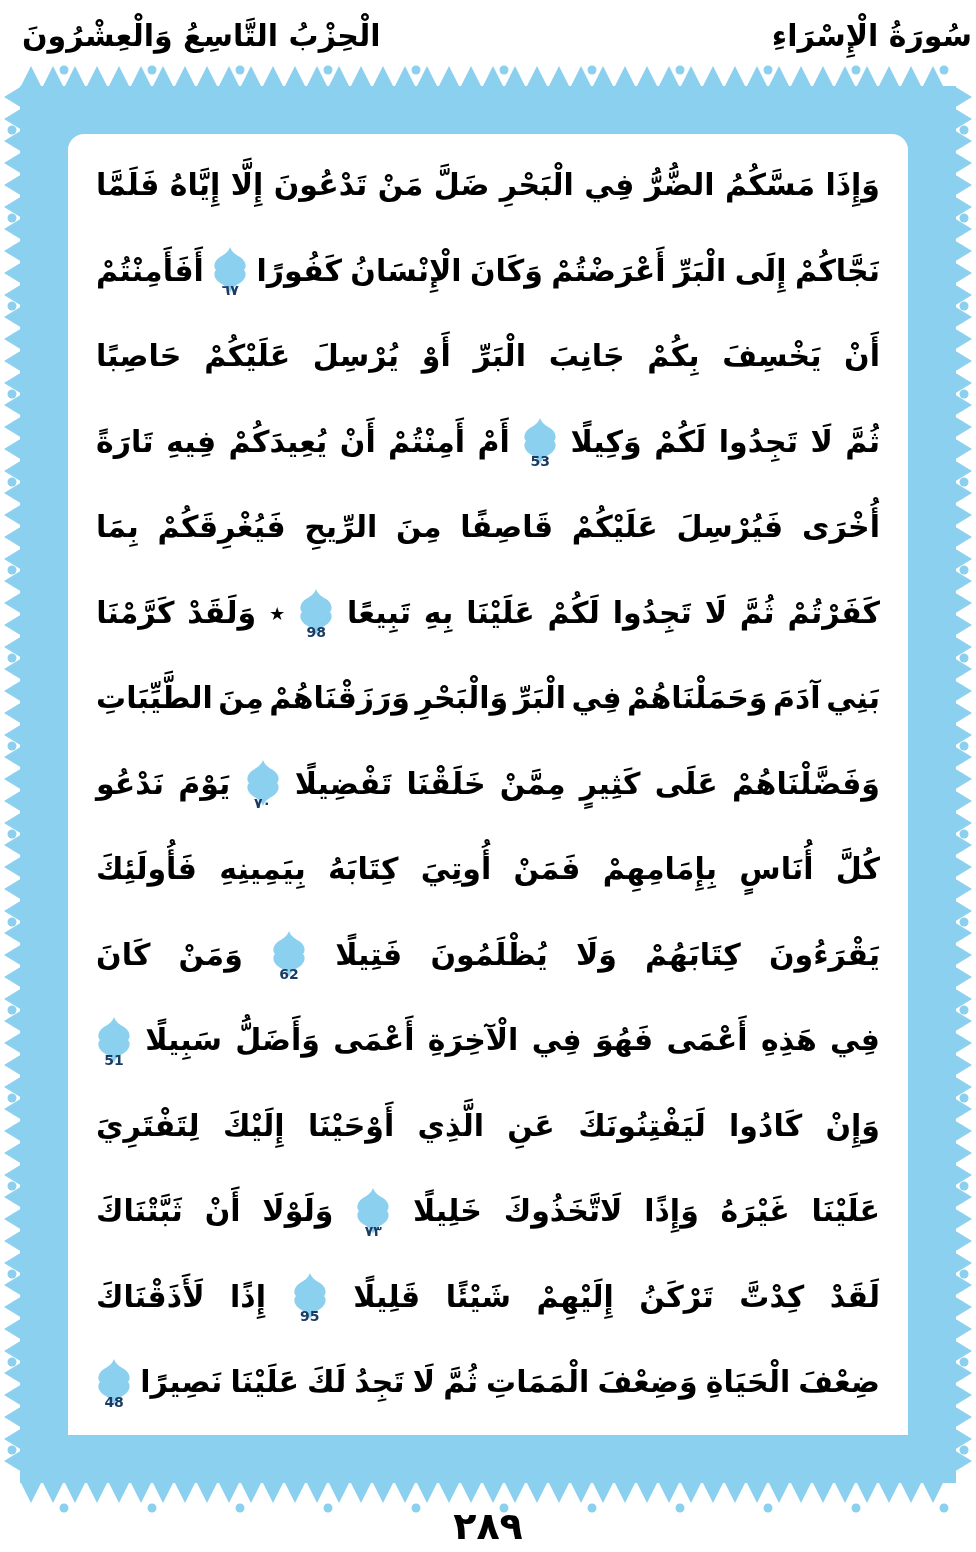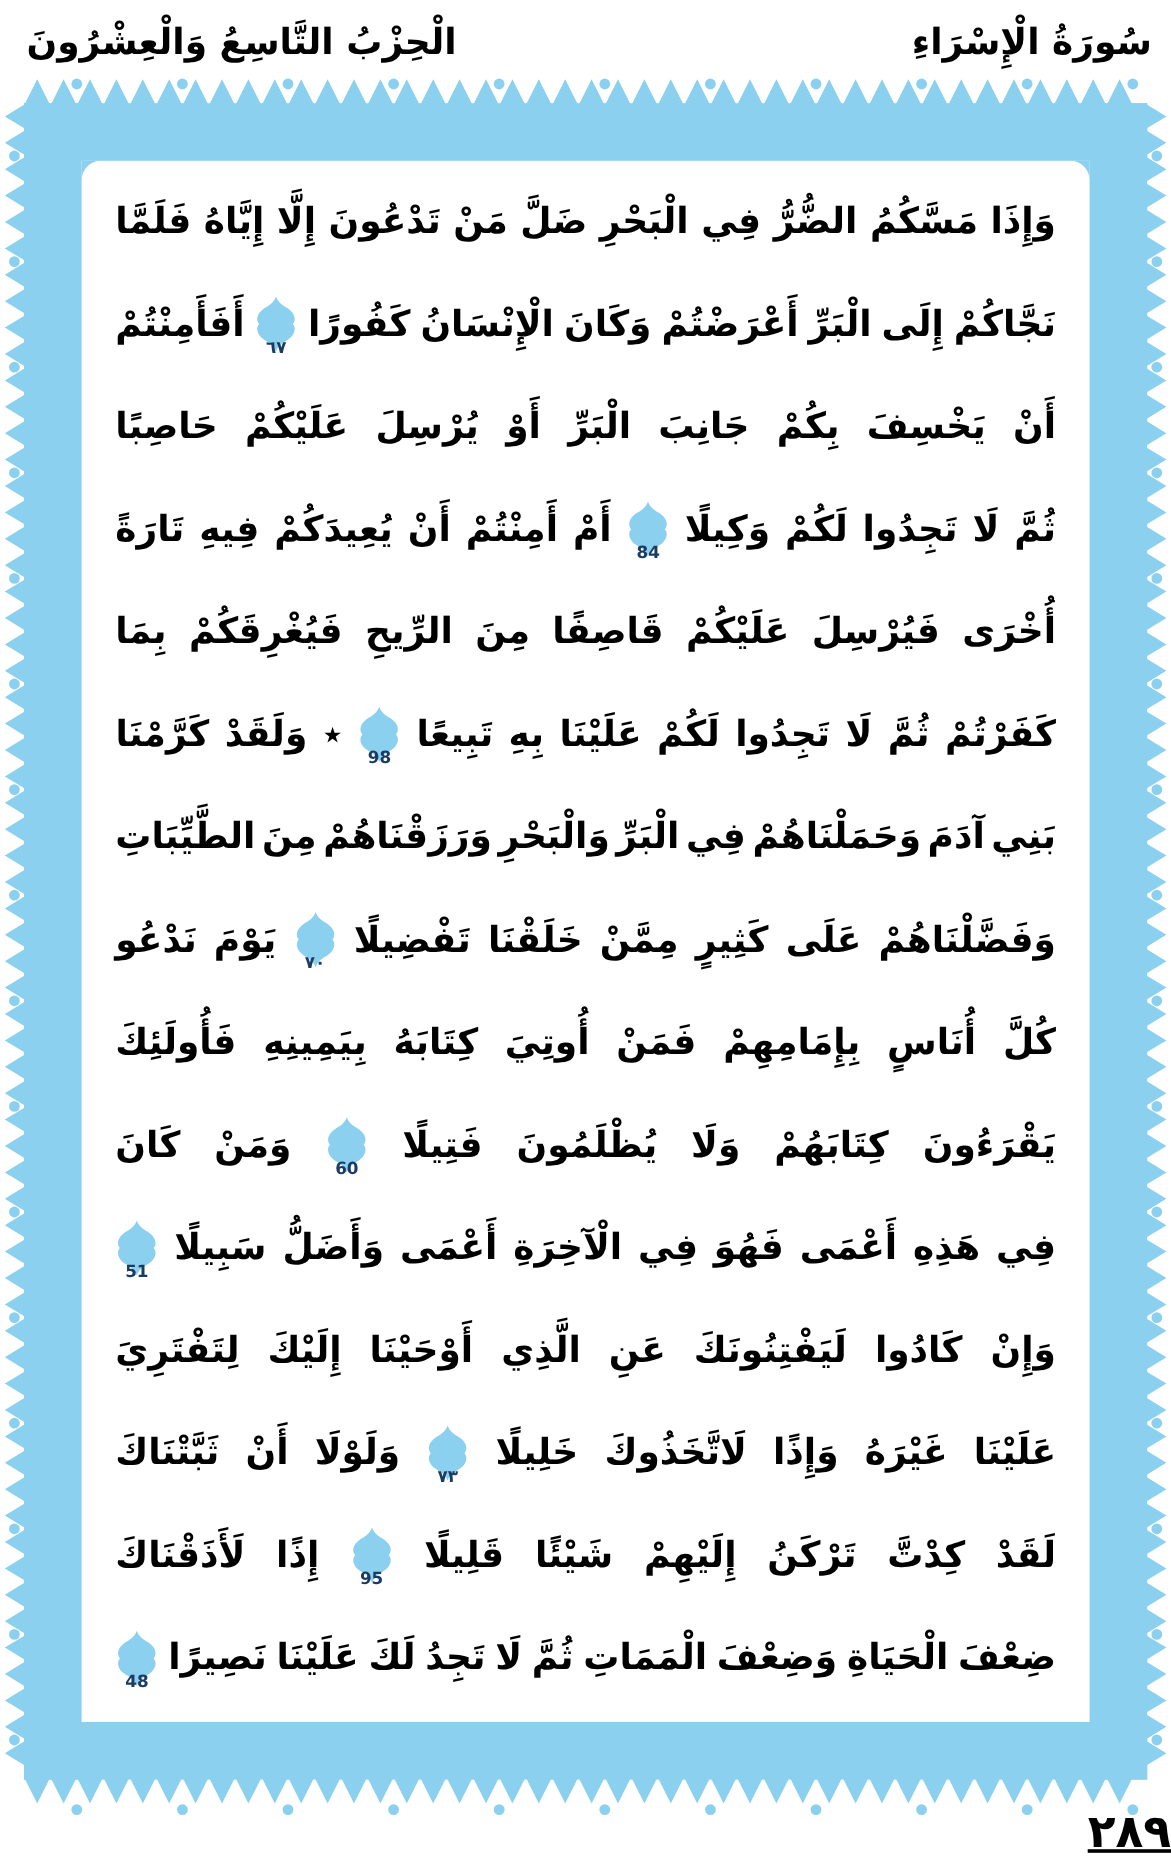--- a/index.html
+++ b/index.html
@@ -13,21 +13,21 @@
     width:976px;height:1552px;position:relative;overflow:hidden;
     background:var(--paper);
     font-family:"DejaVu Sans", sans-serif;
     color:var(--ink);
   }
   
   .hdr{
     position:absolute;top:8px;height:56px;direction:rtl;
     font-size:30px;font-weight:700;line-height:56px;white-space:nowrap;
   }
-  .hdr-right{right:16px;margin-left:37px;}
+  .hdr-right{right:4px;margin-left:37px;}
   .hdr-left{left:22px;}
   
   #frame{position:absolute;left:0;top:62px;}
   
   .text-area{
     position:absolute;left:72px;top:142px;width:832px;height:1286px;
   }
   .line{
     height:85.5px;padding:0 24px;direction:rtl;
     display:flex;align-items:center;justify-content:space-between;
@@ -39,22 +39,22 @@
     position:relative;width:36px;height:48px;flex:0 0 auto;
     display:inline-flex;align-items:center;justify-content:center;
   }
   .aya-marker svg{position:absolute;left:0;top:0;width:100%;height:100%;}
   .aya-num{
     position:relative;z-index:1;font-size:14px;font-weight:700;
     color:var(--navy);line-height:1;direction:rtl;margin-top:40px;
   }
   
   .page-number{
-    position:absolute;left:0;top:1504px;width:100%;text-align:right;
-    font-size:38px;font-weight:700;direction:rtl;text-decoration:underline;
+    position:absolute;left:0;top:1504px;width:100%;text-align:center;
+    font-size:38px;font-weight:700;direction:rtl;
   }
 </style>
 </head>
 <body>
 
 <div>
 
   <div class="hdr hdr-right">سُورَةُ الْإِسْرَاءِ</div>
   <div class="hdr hdr-left">الْحِزْبُ التَّاسِعُ وَالْعِشْرُونَ</div>
 
@@ -171,21 +171,21 @@
       <div class="line">
         <span class="w">ثُمَّ</span>
         <span class="w">لَا</span>
         <span class="w">تَجِدُوا</span>
         <span class="w">لَكُمْ</span>
         <span class="w">وَكِيلًا</span>
         <span class="aya-marker">
           <svg viewBox="0 0 36 48">
             <path d="M18 1 C20 7 25 9 28 11 C34 15 35 21 32 24 C35 27 34 33 28 37 C25 39 20 41 18 47 C16 41 11 39 8 37 C2 33 1 27 4 24 C1 21 2 15 8 11 C11 9 16 7 18 1 Z" fill="#8CD0F0"></path>
           </svg>
-          <span class="aya-num">84</span>
+          <span class="aya-num">53</span>
         </span>
         <span class="w">أَمْ</span>
         <span class="w">أَمِنْتُمْ</span>
         <span class="w">أَنْ</span>
         <span class="w">يُعِيدَكُمْ</span>
         <span class="w">فِيهِ</span>
         <span class="w">تَارَةً</span>
       </div>
       <div class="line">
         <span class="w">أُخْرَى</span>
@@ -256,21 +256,21 @@
       <div class="line">
         <span class="w">يَقْرَءُونَ</span>
         <span class="w">كِتَابَهُمْ</span>
         <span class="w">وَلَا</span>
         <span class="w">يُظْلَمُونَ</span>
         <span class="w">فَتِيلًا</span>
         <span class="aya-marker">
           <svg viewBox="0 0 36 48">
             <path d="M18 1 C20 7 25 9 28 11 C34 15 35 21 32 24 C35 27 34 33 28 37 C25 39 20 41 18 47 C16 41 11 39 8 37 C2 33 1 27 4 24 C1 21 2 15 8 11 C11 9 16 7 18 1 Z" fill="#8CD0F0"></path>
           </svg>
-          <span class="aya-num">60</span>
+          <span class="aya-num">62</span>
         </span>
         <span class="w">وَمَنْ</span>
         <span class="w">كَانَ</span>
       </div>
       <div class="line">
         <span class="w">فِي</span>
         <span class="w">هَذِهِ</span>
         <span class="w">أَعْمَى</span>
         <span class="w">فَهُوَ</span>
         <span class="w">فِي</span>

